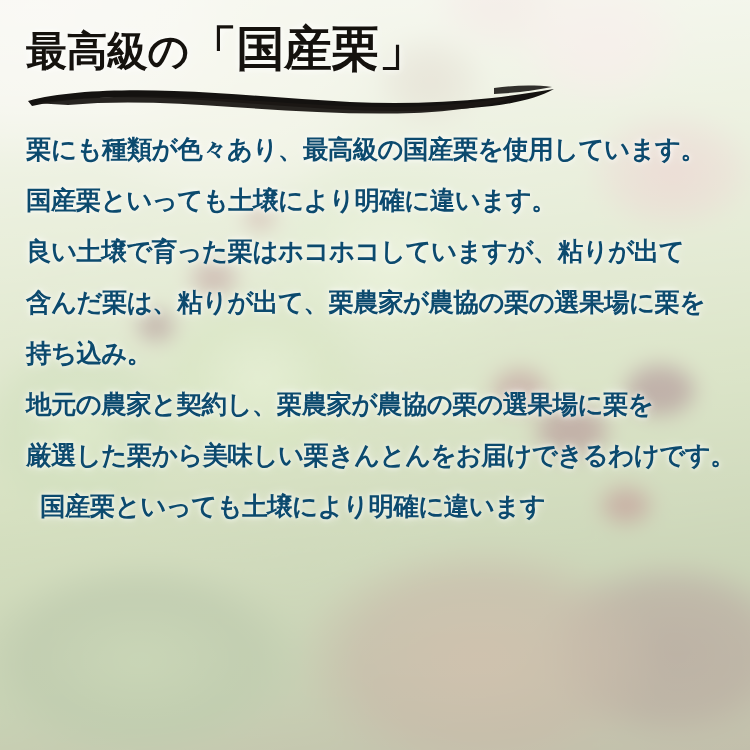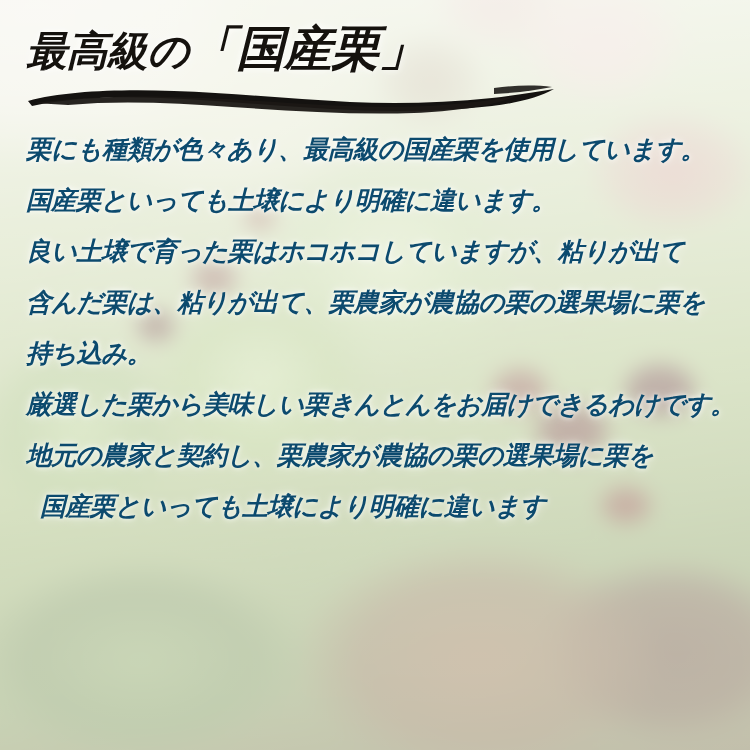--- a/index.html
+++ b/index.html
@@ -83,21 +83,20 @@
         rgba(255,255,255,0.58) 100%);
   }
 
   
   .content {
     position: absolute;
     inset: 0;
     padding: 22px 28px 0 26px;
     box-sizing: border-box;
     color: #181511;
-    font-style: italic;
   }
 
   .headline {
     font-family: "DejaVu Sans", sans-serif;
     font-size: 41px;
     font-weight: bold;
     letter-spacing: -0.5px;
     line-height: 1.12;
     margin: 0;
     white-space: nowrap;
@@ -154,19 +153,19 @@
       <path d="M10 21 C 60 14, 120 13, 180 16 C 246 19, 306 25, 368 25 C 410 25, 452 21, 492 14 C 470 24, 432 29, 390 31 C 330 33, 268 29, 208 25 C 152 21, 96 18, 44 23 Z" fill="#1b1815" opacity="0.95"></path>
       <path d="M470 6 C 492 3, 512 3, 528 5 C 512 8, 492 11, 470 12 Z" fill="#0f0d0b" opacity="0.85"></path>
     </svg>
 
     <div class="body-copy">
       <p>栗にも種類が色々あり、最高級の国産栗を使用しています。</p>
       <p>国産栗といっても土壌により明確に違います。</p>
       <p>良い土壌で育った栗はホコホコしていますが、粘りが出て</p>
       <p>含んだ栗は、粘りが出て、栗農家が農協の栗の選果場に栗を</p>
       <p>持ち込み。</p>
+      <p>地元の農家と契約し、栗農家が農協の栗の選果場に栗を</p>
       <p>厳選した栗から美味しい栗きんとんをお届けできるわけです。</p>
-      <p>地元の農家と契約し、栗農家が農協の栗の選果場に栗を</p>
       <p class="indent">国産栗といっても土壌により明確に違います</p>
     </div>
 
   </div>
 </div>
 
 </body></html>

